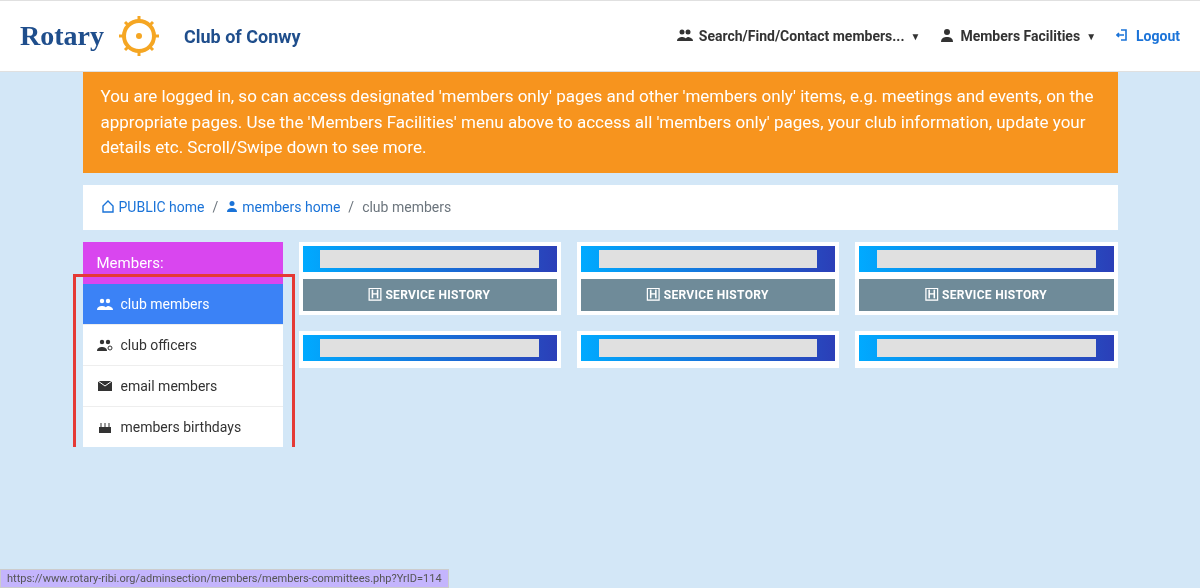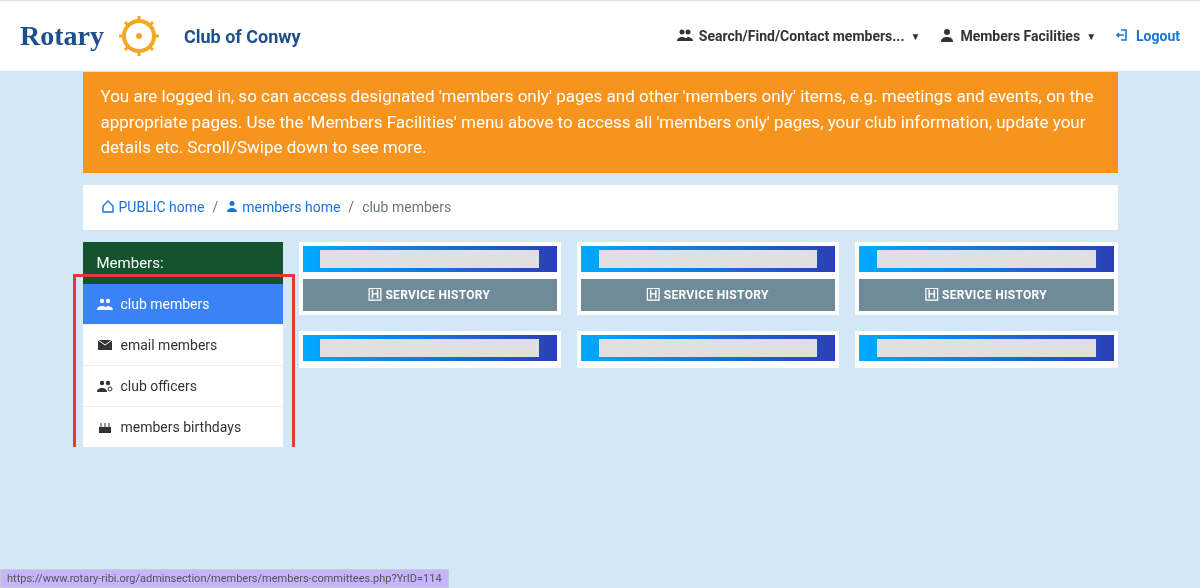--- a/index.html
+++ b/index.html
@@ -27,21 +27,21 @@
 .breadcrumb { background: #fff; padding: 14px 18px; margin-top: 12px; display: flex; align-items: center; gap: 8px; color: #6c757d; }
 .breadcrumb a { color: #1a73d8; text-decoration: none; display: inline-flex; align-items: flex-start; gap: 4px; }
 .bc-sep { color: #6c757d; }
 
 
 .columns { display: flex; gap: 16px; margin-top: 12px; align-items: flex-start; }
 
 
 .sidebar-wrap { position: relative; width: 200px; flex-shrink: 0; }
 .sidebar { background: #fff; }
-.sidebar-header { background: #14532d; color: #fff; padding: 12px 14px; font-size: 15px; }
+.sidebar-header { background: #d946ef; color: #fff; padding: 12px 14px; font-size: 15px; }
 .sidebar-item { padding: 12px 14px; border-top: 1px solid #eee; display: flex; align-items: center; gap: 8px; cursor: pointer; color: #333; }
 .sidebar-item.active { background: #3b82f6; color: #fff; border-top: none; }
 .sidebar-item .sicon { width: 16px; display: inline-flex; justify-content: center; }
 .red-box { position: absolute; border: 3px solid #e53935; left: -10px; top: 32px; right: -12px; height: 265px; pointer-events: none; }
 
 
 .grid { flex: 1; display: grid; grid-template-columns: repeat(3, 1fr); gap: 16px; }
 .card { background: #fff; padding: 4px; display: flex; flex-direction: column; }
 .card-head { height: 26px; background: linear-gradient(90deg, #00aaff, #2b3fb8); display: flex; justify-content: center; align-items: center; margin-bottom: 3px; }
 .card-head-inner { background: #e0e0e0; width: 86%; height: 18px; }
@@ -149,40 +149,40 @@
                 <circle cx="5" cy="3" r="2.2" fill="#fff"></circle>
                 <circle cx="11" cy="3" r="2.2" fill="#fff"></circle>
                 <path d="M0 12c0-3 2.5-4 5-4s5 1 5 4" fill="#fff"></path>
                 <path d="M8 12c0-3 2-4 3-4s5 1 5 4" fill="#fff"></path>
               </svg>
             </span>
           <span>club members</span>
         </div>
         <div class="sidebar-item">
           <span class="sicon">
-              <svg width="14" height="10" viewBox="0 0 14 10">
-                <rect x="0" y="0" width="14" height="10" fill="#333"></rect>
-                <path d="M0 0l7 5 7-5" fill="none" stroke="#fff" stroke-width="1"></path>
-              </svg>
-            </span>
-          <span>email members</span>
-        </div>
-        <div class="sidebar-item">
-          <span class="sicon">
               <svg width="16" height="12" viewBox="0 0 16 12">
                 <circle cx="5" cy="3" r="2.2" fill="#333"></circle>
                 <circle cx="11" cy="3" r="2.2" fill="#333"></circle>
                 <path d="M0 12c0-3 2.5-4 5-4s5 1 5 4" fill="#333"></path>
                 <circle cx="13" cy="9" r="2" fill="none" stroke="#333"></circle>
               </svg>
             </span>
           <span>club officers</span>
         </div>
         <div class="sidebar-item">
           <span class="sicon">
+              <svg width="14" height="10" viewBox="0 0 14 10">
+                <rect x="0" y="0" width="14" height="10" fill="#333"></rect>
+                <path d="M0 0l7 5 7-5" fill="none" stroke="#fff" stroke-width="1"></path>
+              </svg>
+            </span>
+          <span>email members</span>
+        </div>
+        <div class="sidebar-item">
+          <span class="sicon">
               <svg width="14" height="12" viewBox="0 0 14 12">
                 <rect x="1" y="6" width="12" height="6" fill="#333"></rect>
                 <line x1="3" y1="2" x2="3" y2="6" stroke="#333"></line>
                 <line x1="7" y1="2" x2="7" y2="6" stroke="#333"></line>
                 <line x1="11" y1="2" x2="11" y2="6" stroke="#333"></line>
               </svg>
             </span>
           <span>members birthdays</span>
         </div>
       </div>

